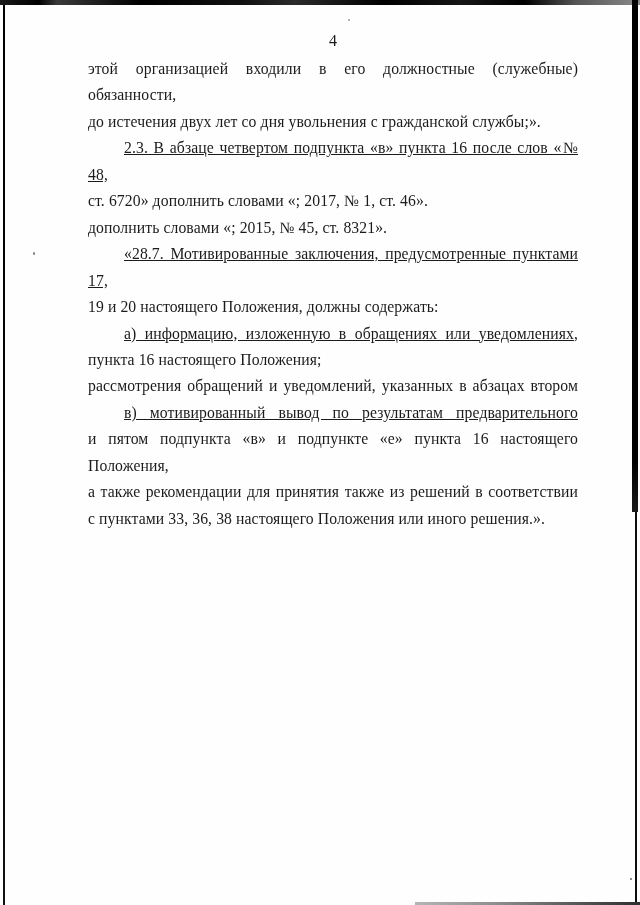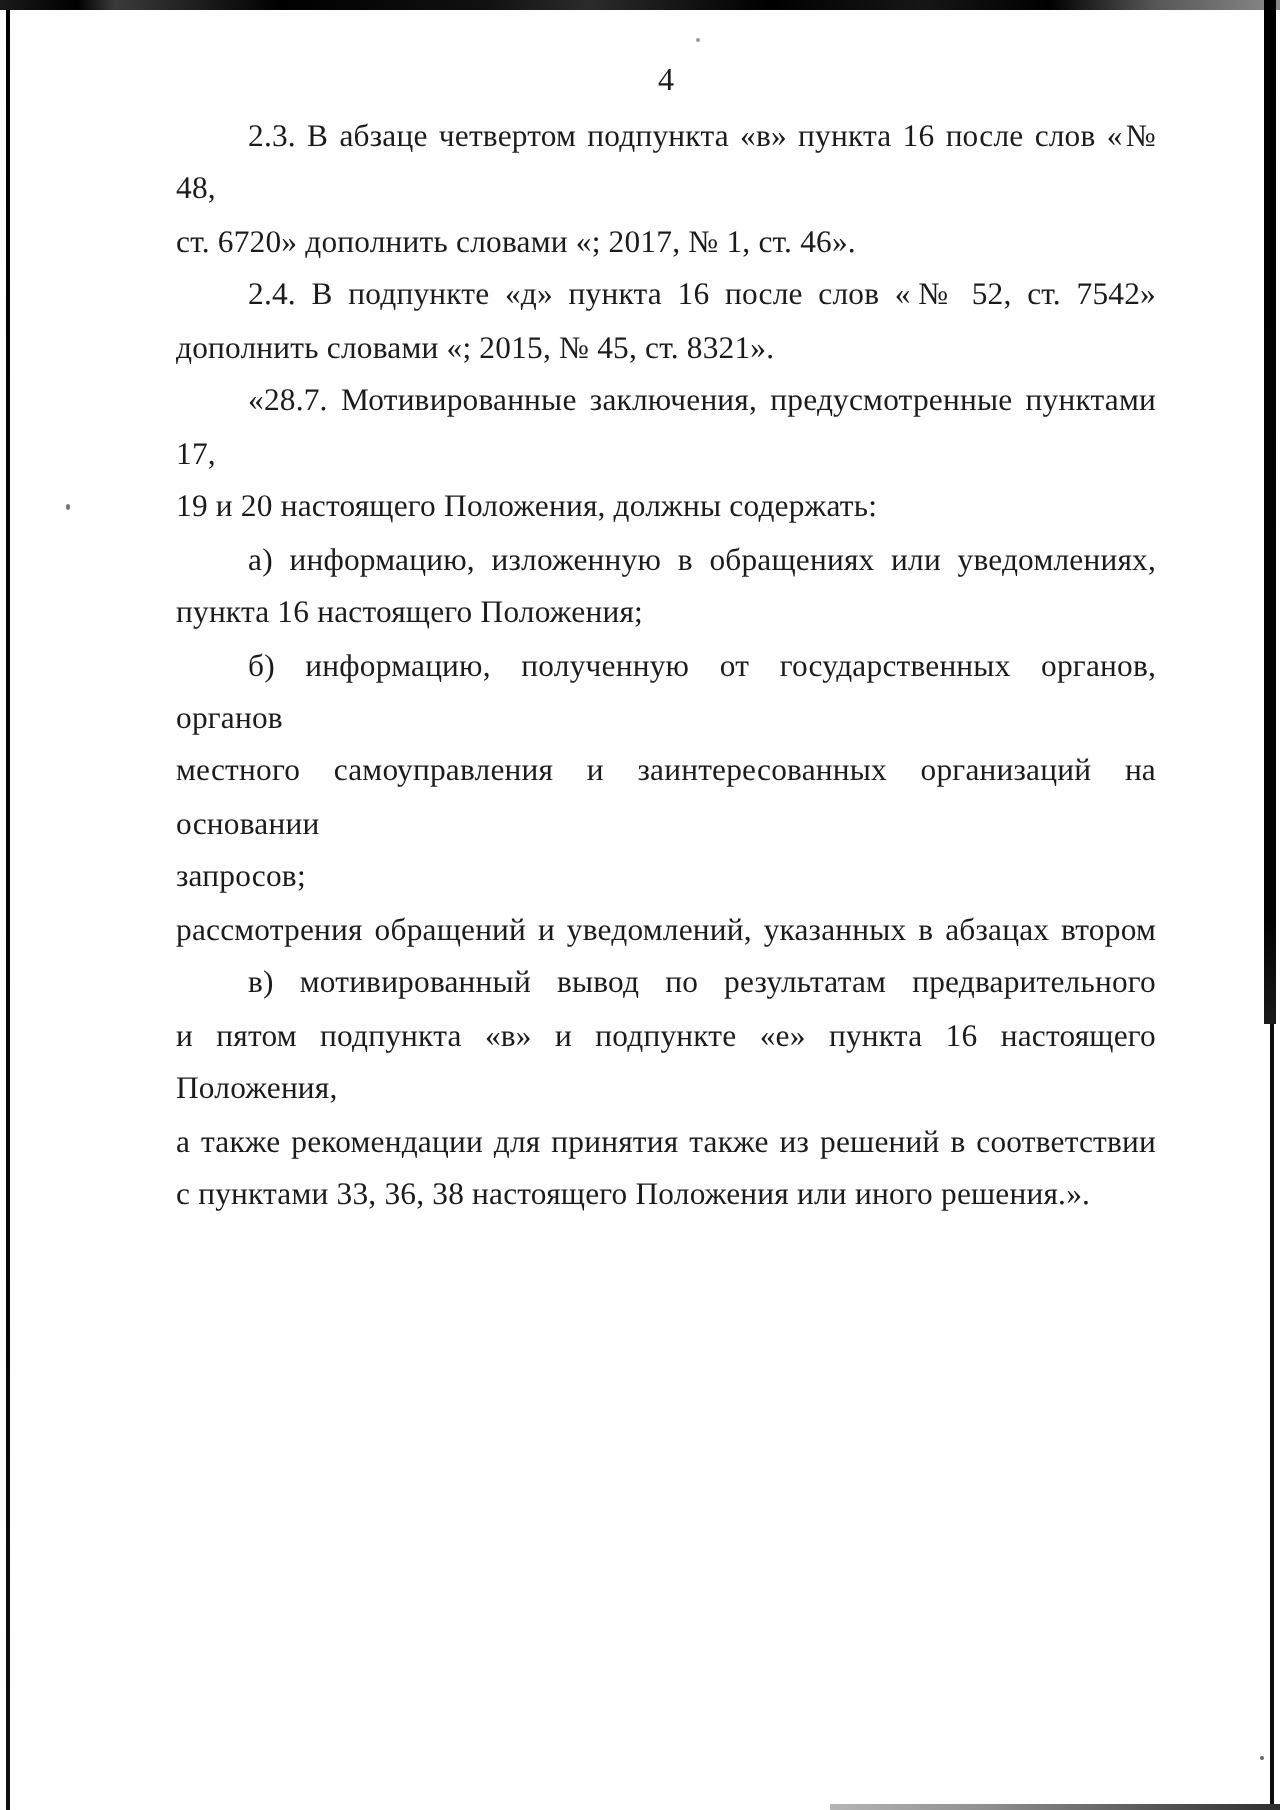--- a/index.html
+++ b/index.html
@@ -76,58 +76,57 @@
     line-height: 26.45px;
     white-space: normal;
     text-align: left;
   }
   .text-line.justified {
     text-align: justify;
     text-align-last: justify;
   }
   .text-line.indented {
     text-indent: 36px;
+    text-decoration: underline;
   }
 </style>
 </head>
 <body>
 
 <div class="page">
   <div class="edge top"></div>
   <div class="edge left"></div>
   <div class="edge right-thick"></div>
   <div class="edge right-thin"></div>
   <div class="edge bottom"></div>
   <div class="speck s1"></div>
   <div class="speck s2"></div>
   <div class="speck s3"></div>
 
   <div class="page-number">4</div>
 
   <div class="document-body">
       <div class="paragraph">
+        <div class="text-line justified">этой организацией входили в его должностные (служебные) обязанности,</div>
+        <div class="text-line">до истечения двух лет со дня увольнения с гражданской службы;».</div>
+      </div>
+      <div class="paragraph">
         <div class="text-line justified indented">2.3. В абзаце четвертом подпункта «в» пункта 16 после слов «№ 48,</div>
         <div class="text-line">ст. 6720» дополнить словами «; 2017, № 1, ст. 46».</div>
       </div>
       <div class="paragraph">
-        <div class="text-line justified indented">2.4. В подпункте «д» пункта 16 после слов «№ 52, ст. 7542»</div>
         <div class="text-line">дополнить словами «; 2015, № 45, ст. 8321».</div>
       </div>
       <div class="paragraph">
         <div class="text-line justified indented">«28.7. Мотивированные заключения, предусмотренные пунктами 17,</div>
         <div class="text-line">19 и 20 настоящего Положения, должны содержать:</div>
       </div>
       <div class="paragraph">
         <div class="text-line justified indented">а) информацию, изложенную в обращениях или уведомлениях,</div>
         <div class="text-line">пункта 16 настоящего Положения;</div>
-      </div>
-      <div class="paragraph">
-        <div class="text-line justified indented">б) информацию, полученную от государственных органов, органов</div>
-        <div class="text-line justified">местного самоуправления и заинтересованных организаций на основании</div>
-        <div class="text-line">запросов;</div>
       </div>
       <div class="paragraph">
         <div class="text-line justified">рассмотрения обращений и уведомлений, указанных в абзацах втором</div>
         <div class="text-line justified indented">в) мотивированный вывод по результатам предварительного</div>
         <div class="text-line justified">и пятом подпункта «в» и подпункте «е» пункта 16 настоящего Положения,</div>
         <div class="text-line justified">а также рекомендации для принятия также из решений в соответствии</div>
         <div class="text-line">с пунктами 33, 36, 38 настоящего Положения или иного решения.».</div>
       </div>
     </div>
 </div>

